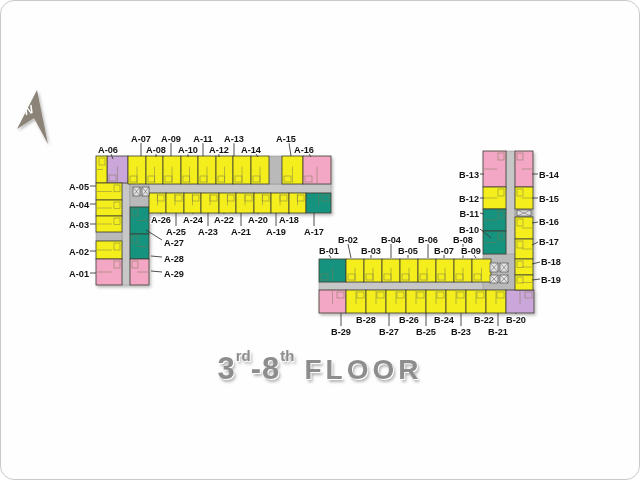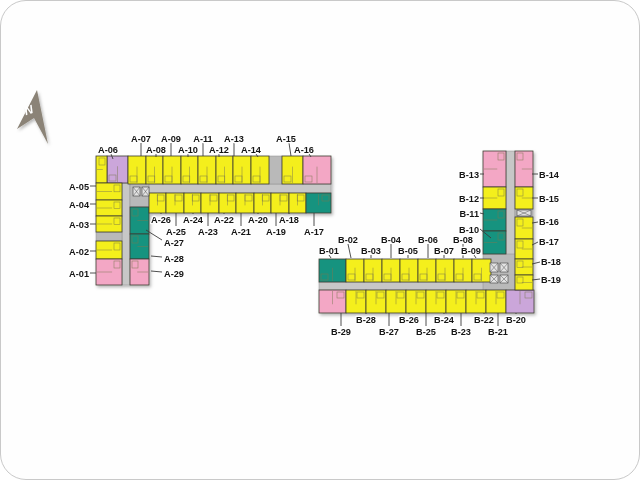--- a/index.html
+++ b/index.html
@@ -1,18 +1,18 @@
 <!DOCTYPE html>
 <html><head>
 <meta charset="utf-8">
 <style>
   html,body{margin:0;padding:0;background:#fff;}
   .frame{
     position:relative;width:638px;height:478px;margin:0;
-    border:1px solid #c9c9c9;border-radius:26px;overflow:hidden;
+    border:1px solid #c9c9c9;border-radius:14px;overflow:hidden;
     background:#fefefe;font-family:"Liberation Sans",sans-serif;
   }
   #plan-svg{position:absolute;top:0;left:0;}
   .floor-title{
     position:absolute;left:0;right:0;top:350px;
     text-align:center;color:#8d8d8d;font-weight:bold;
     text-shadow:1px 1px 0 #ffffff, 2px 3px 3px rgba(110,110,110,0.55);
     user-select:none;white-space:nowrap;
   }
   .floor-title .big{font-size:31px;letter-spacing:1px;}
@@ -358,14 +358,17 @@
         <text x="388" y="333.5" font-family="Liberation Sans, sans-serif" font-size="9.2" font-weight="bold" fill="#151515" text-anchor="middle" stroke="#ffffff" stroke-width="2.4" paint-order="stroke" stroke-linejoin="round">B-27</text>
         <line x1="425" y1="312" x2="425" y2="325" stroke="#3C3C3C" stroke-width="0.9"></line>
         <text x="425" y="333.5" font-family="Liberation Sans, sans-serif" font-size="9.2" font-weight="bold" fill="#151515" text-anchor="middle" stroke="#ffffff" stroke-width="2.4" paint-order="stroke" stroke-linejoin="round">B-25</text>
         <line x1="460" y1="312" x2="460" y2="325" stroke="#3C3C3C" stroke-width="0.9"></line>
         <text x="460" y="333.5" font-family="Liberation Sans, sans-serif" font-size="9.2" font-weight="bold" fill="#151515" text-anchor="middle" stroke="#ffffff" stroke-width="2.4" paint-order="stroke" stroke-linejoin="round">B-23</text>
         <line x1="497" y1="312" x2="497" y2="325" stroke="#3C3C3C" stroke-width="0.9"></line>
         <text x="497" y="333.5" font-family="Liberation Sans, sans-serif" font-size="9.2" font-weight="bold" fill="#151515" text-anchor="middle" stroke="#ffffff" stroke-width="2.4" paint-order="stroke" stroke-linejoin="round">B-21</text>
       </g>
   </svg>
 
+  <div class="floor-title">
+    <span class="big">3</span><sup>rd</sup><span class="big">-</span><span class="big">8</span><sup>th</sup><span class="word">FLOOR</span>
+  </div>
 
 </div>
 
 </body></html>

